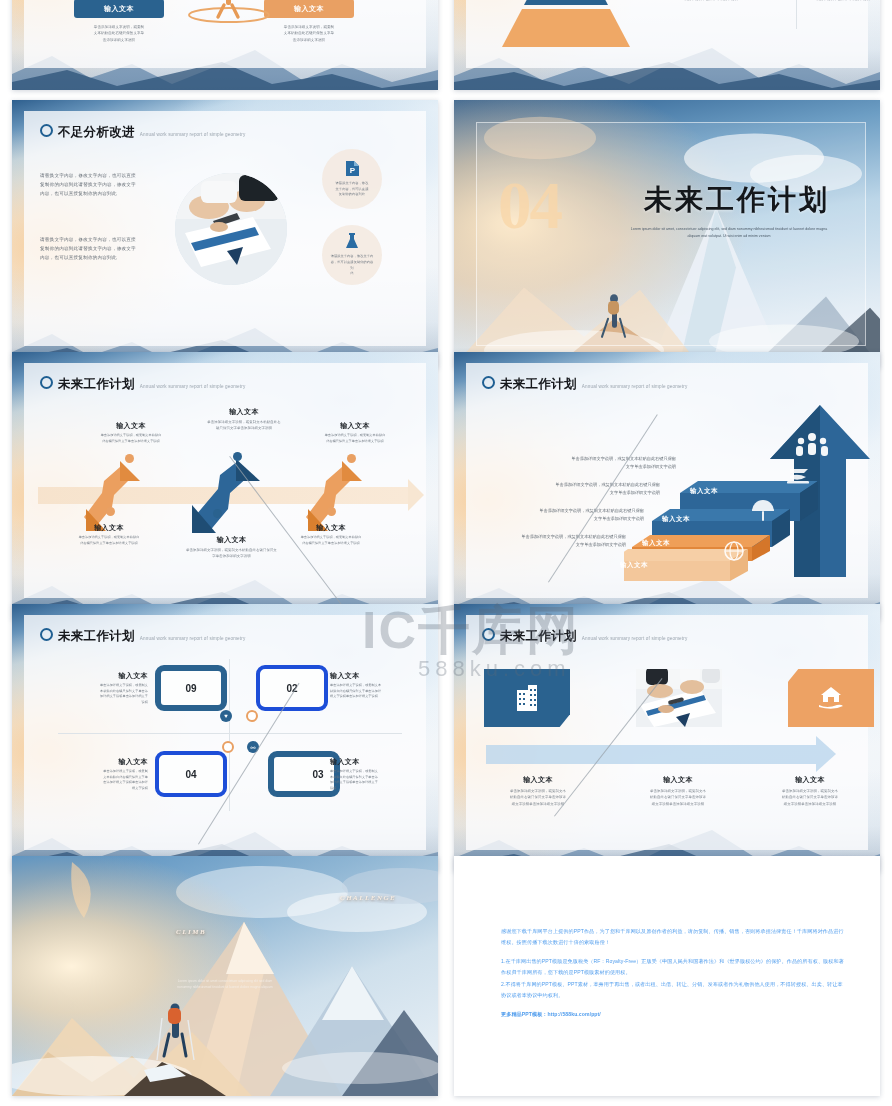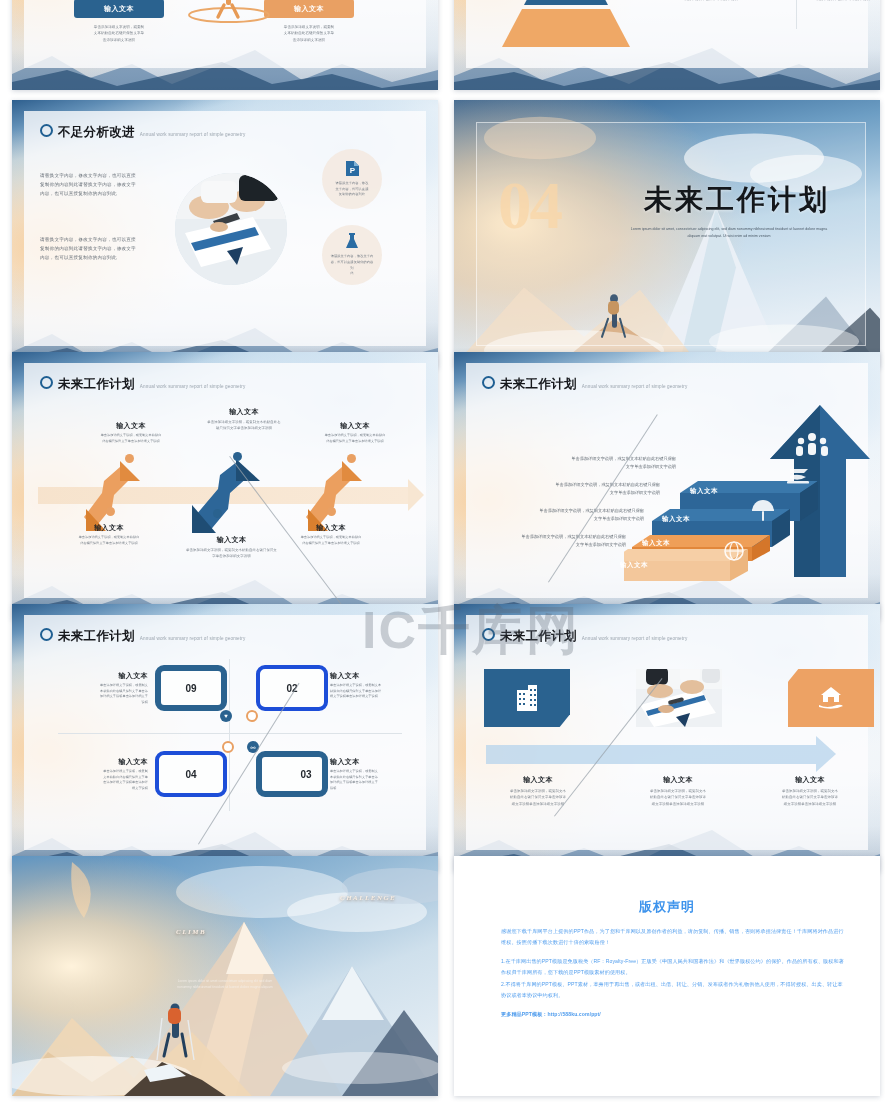--- a/index.html
+++ b/index.html
@@ -570,21 +570,21 @@
     <div class="nbox orng" style="left:131px; top:136px;">04</div>
     <div class="badge" style="left:198px; top:126px; background:#fff; border:2.6px solid #e9a063;"></div>
     <div style="position:absolute; left:24px; top:142px; width:100px; text-align:right;">
       <div class="hh">输入文本</div>
       <div class="tt" style="margin-top:2px; white-space:pre-line; font-size:3.1px;">单击添加详细文字说明，或复制
 文本粘贴自此右键只保留文字单
 击添加详细文字说明单击添加详
 细文字说明</div>
     </div>
 
-    <div class="nbox blue" style="left:232px; top:136px;padding-left:28px;">03</div>
+    <div class="nbox blue" style="left:244px; top:136px;padding-left:28px;">03</div>
     <div class="badge" style="left:223px; top:126px; background:#2a628f;">⚯</div>
     <div style="position:absolute; left:306px; top:142px; width:100px; text-align:left;">
       <div class="hh">输入文本</div>
       <div class="tt" style="margin-top:2px; white-space:pre-line; font-size:3.1px;">单击添加详细文字说明，或复制文
 本粘贴自此右键只保留文字单击添
 加详细文字说明单击添加详细文字
 说明</div>
     </div>
   </div>
   <div class="diag" style="left:186px; top:240px; width:190px; transform:rotate(-58deg);"></div>
@@ -723,28 +723,28 @@
     </g>
   </svg>
 
   <div class="enLab" style="left:164px; top:40px;margin-top:32px;">CLIMB</div>
   <div class="enLab" style="left:328px; top:38px;">CHALLENGE</div>
   <div class="pTiny" style="white-space:pre-line;">Lorem ipsum dolor sit amet consectetuer adipiscing elit sed diam
 nonummy nibheuismod tincidunt ut laoreet dolore magna aliquam</div>
 </div>
 
 <div class="slide" id="s8">
-  <div class="cpTitle">版权声明</div>
   <div class="cpBody">
     <div class="cpP">感谢您下载千库网平台上提供的PPT作品，为了您和千库网以及原创作者的利益，请勿复制、传播、销售，否则将承担法律责任！千库网将对作品进行维权。按照传播下载次数进行十倍的索取赔偿！</div>
     <div class="cpGap"></div>
     <div class="cpP">1.在千库网出售的PPT模版是免版税类（RF：Royalty-Free）正版受《中国人民共和国著作法》和《世界版权公约》的保护。作品的所有权、版权和著作权归千库网所有，您下载的是PPT模版素材的使用权。</div>
     <div class="cpP">2.不得将千库网的PPT模板、PPT素材，本身用于再出售，或者出租、出借、转让、分销、发布或者作为礼物供他人使用，不得转授权、出卖、转让本协议或者本协议中约权利。</div>
     <div class="cpGap"></div>
     <div class="cpP b">更多精品PPT模板：http://588ku.com/ppt/</div>
   </div>
 </div>
 
 <div class="wm" style="left:362px; top:604px; width:250px; height:80px;">
   <div class="wmTxt" style="position:absolute; left:0; top:0; font-size:52px; letter-spacing:2px; line-height:1;">IC千库网</div>
+  <div class="wmTxt" style="position:absolute; left:56px; top:52px; font-size:22px; letter-spacing:5px; font-weight:400; color:rgba(95,105,118,.3);">588ku.com</div>
 </div>
 
 </div>
 
 </body></html>

